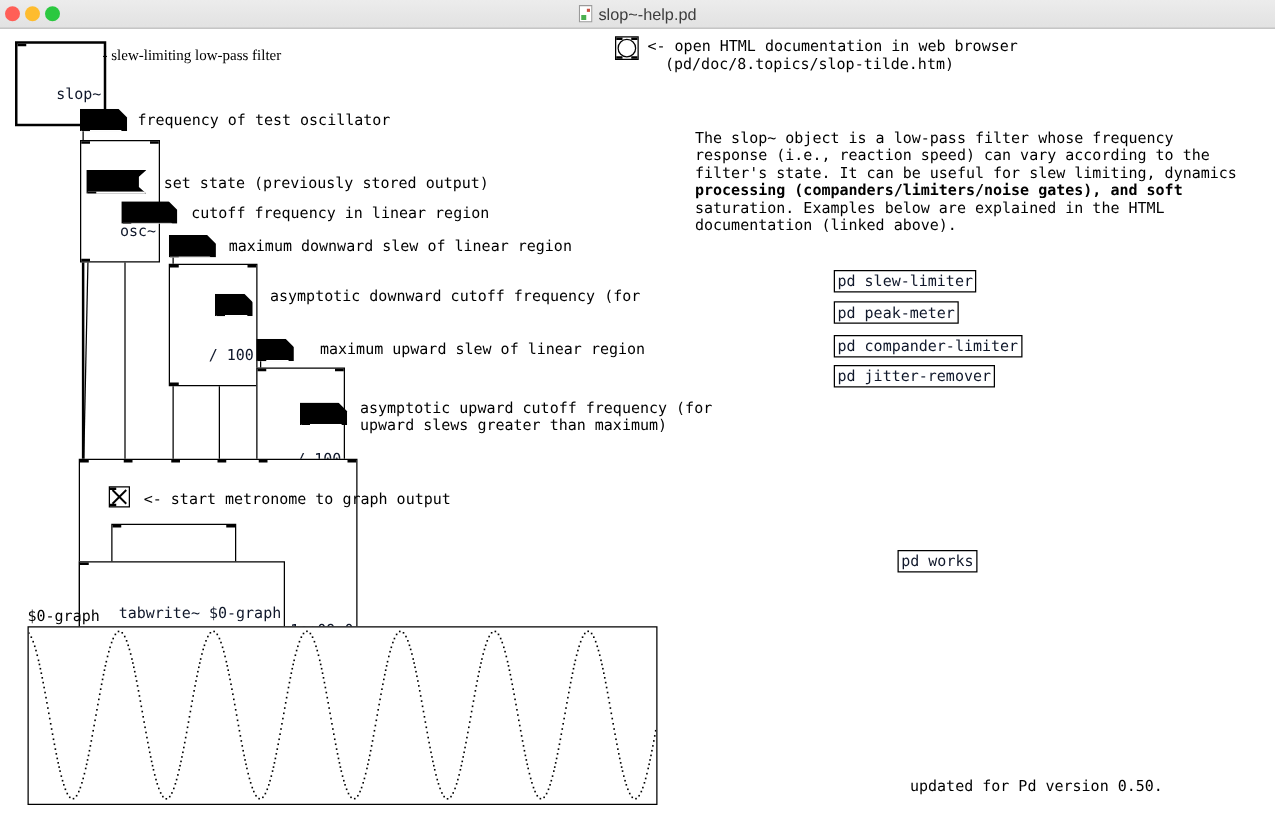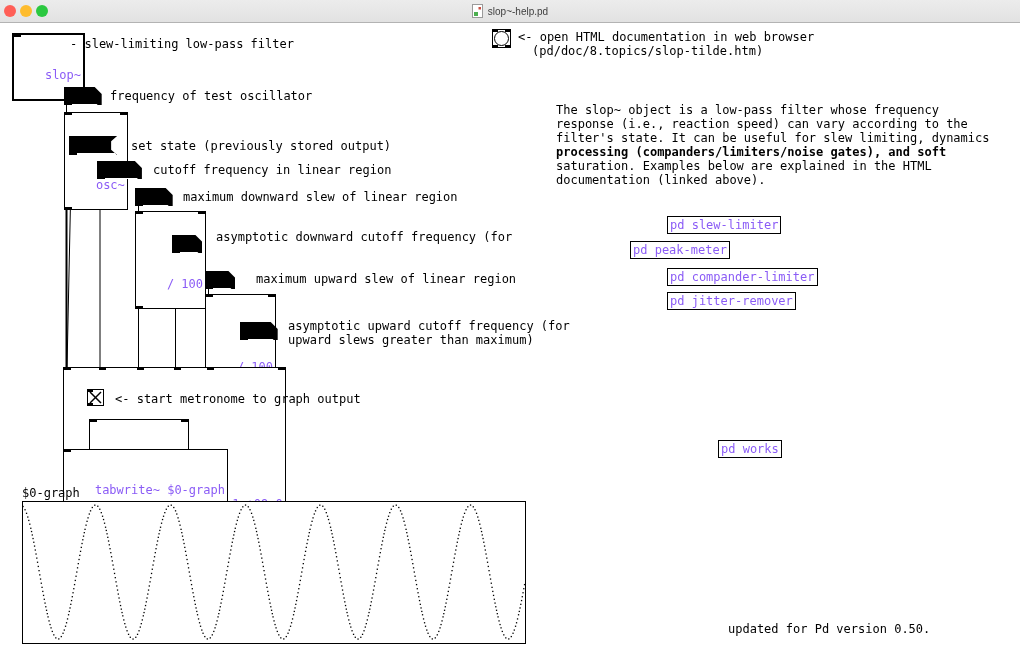--- a/index.html
+++ b/index.html
@@ -10,29 +10,29 @@
   
   .titlebar{
     position:absolute;left:0;top:0;width:1020px;height:22px;
     background:linear-gradient(#ececec,#e2e2e2);
     border-bottom:1px solid #b3b3b3;z-index:50;
   }
   .tl-btn{position:absolute;top:5px;width:12px;height:12px;border-radius:50%;}
   .title-center{
     position:absolute;left:0;top:0;width:100%;height:22px;
     display:flex;align-items:center;justify-content:center;gap:5px;
-    font-family:"Liberation Sans",sans-serif;font-size:10px;color:#3e3e3e;
+    font-family:"Liberation Sans",sans-serif;font-size:13px;color:#3e3e3e;
   }
   
   .comment{
     position:absolute;font-size:12px;line-height:14px;white-space:pre;color:#000;
   }
   .obj{
     position:absolute;border:1px solid #000;background:#fff;
-    font-size:12px;line-height:16px;padding:0 2px;white-space:pre;color:#8b5cf6;
+    font-size:12px;line-height:16px;padding:0 2px;white-space:pre;color:#0f172a;
   }
   .obj.main{border-width:2px;}
   .shapebox{position:absolute;background:#000;}
   .shapebox .inner{
     position:absolute;inset:1px;background:#fff;
     font-size:12px;line-height:16px;white-space:pre;color:#000;
   }
   .nbox{clip-path:polygon(0 0,calc(100% - 7px) 0,100% 7px,100% 100%,0 100%);}
   .nbox .inner{
     clip-path:polygon(0 0,calc(100% - 6px) 0,100% 6px,100% 100%,0 100%);
@@ -98,21 +98,21 @@
   <line x1="66.5" y1="131" x2="66.5" y2="368" stroke="#000" stroke-width="2"></line>
   <line x1="65.5" y1="385" x2="65.5" y2="450" stroke="#000" stroke-width="2"></line>
 </svg>
 
 <div class="box-layer">
 
   <div class="obj main" style="left:12px;top:33px;">
     <span class="nub tl"></span>
     <span>slop~</span>
   </div>
-  <div class="comment" style="left:70px;top:37px;">- slew-limiting low-pass filter</div>
+  <div class="comment" style="left:82px;top:37px;font-family:Liberation Serif, serif;">- slew-limiting low-pass filter</div>
 
   <div class="bang" style="left:492px;top:29px;">
     <span class="circle"></span>
     <span class="cnub" style="top:0;left:0;"></span>
     <span class="cnub" style="top:0;right:0;"></span>
     <span class="cnub" style="bottom:0;left:0;"></span>
     <span class="cnub" style="bottom:0;right:0;"></span>
   </div>
   <div class="comment" style="left:518px;top:30px;">&lt;- open HTML documentation in web browser</div>
   <div class="comment" style="left:532px;top:44px;">(pd/doc/8.topics/slop-tilde.htm)</div>
@@ -236,21 +236,21 @@
   </div>
 
   <div class="comment" style="left:556px;top:103px;">The slop~ object is a low-pass filter whose frequency</div>
   <div class="comment" style="left:556px;top:117px;">response (i.e., reaction speed) can vary according to the</div>
   <div class="comment" style="left:556px;top:131px;">filter's state. It can be useful for slew limiting, dynamics</div>
   <div class="comment" style="left:556px;top:145px;font-weight:bold;">processing (companders/limiters/noise gates), and soft</div>
   <div class="comment" style="left:556px;top:173px;">documentation (linked above).</div>
   <div class="comment" style="left:556px;top:159px;">saturation. Examples below are explained in the HTML</div>
 
   <div class="obj" style="left:667px;top:216px;">pd slew-limiter</div>
-  <div class="obj" style="left:630px;top:241px;">pd peak-meter</div>
+  <div class="obj" style="left:667px;top:241px;">pd peak-meter</div>
   <div class="obj" style="left:667px;top:268px;">pd compander-limiter</div>
   <div class="obj" style="left:667px;top:292px;">pd jitter-remover</div>
 
   <div class="obj" style="left:718px;top:440px;text-align:right;">pd works</div>
 
   <div class="comment" style="left:728px;top:622px;">updated for Pd version 0.50.</div>
 
   <div class="comment" style="left:22px;top:486px;">$0-graph</div>
   <div class="graph" style="left:22px;top:501px;width:502px;height:141px;">
     <svg id="wave" width="502" height="141">

